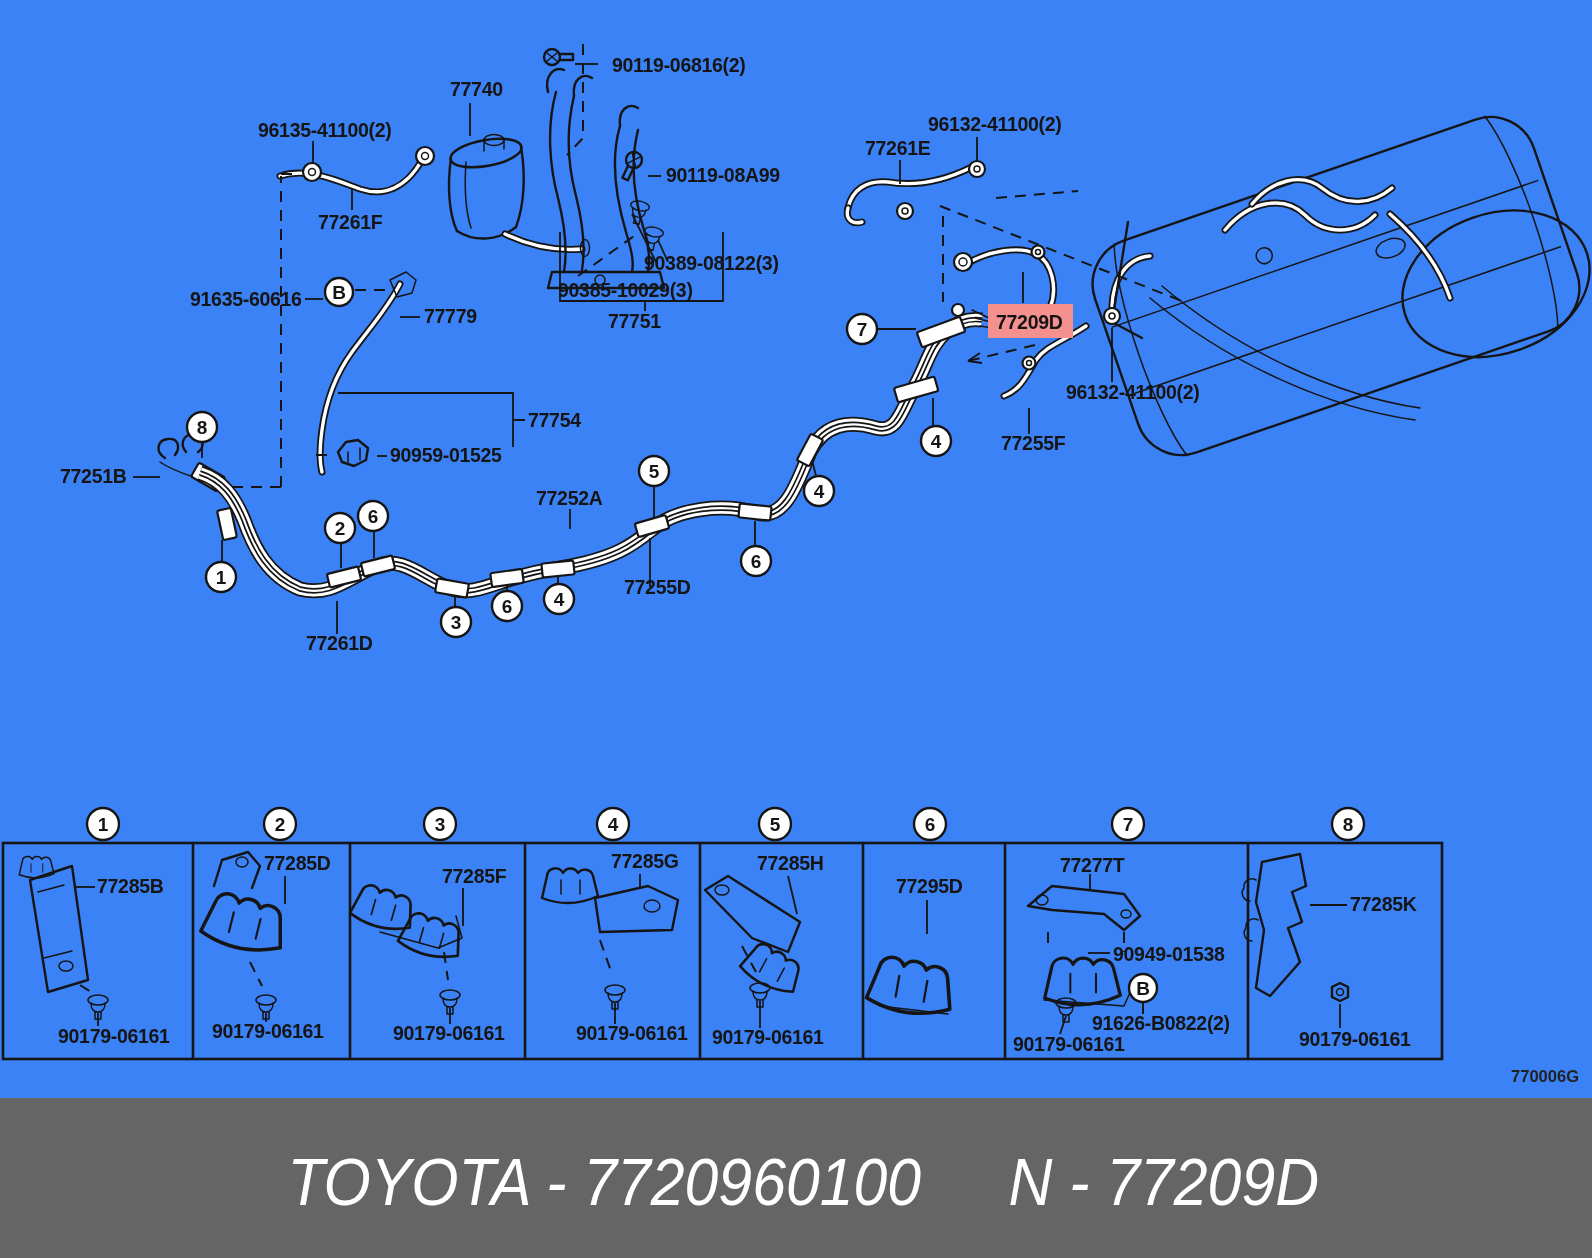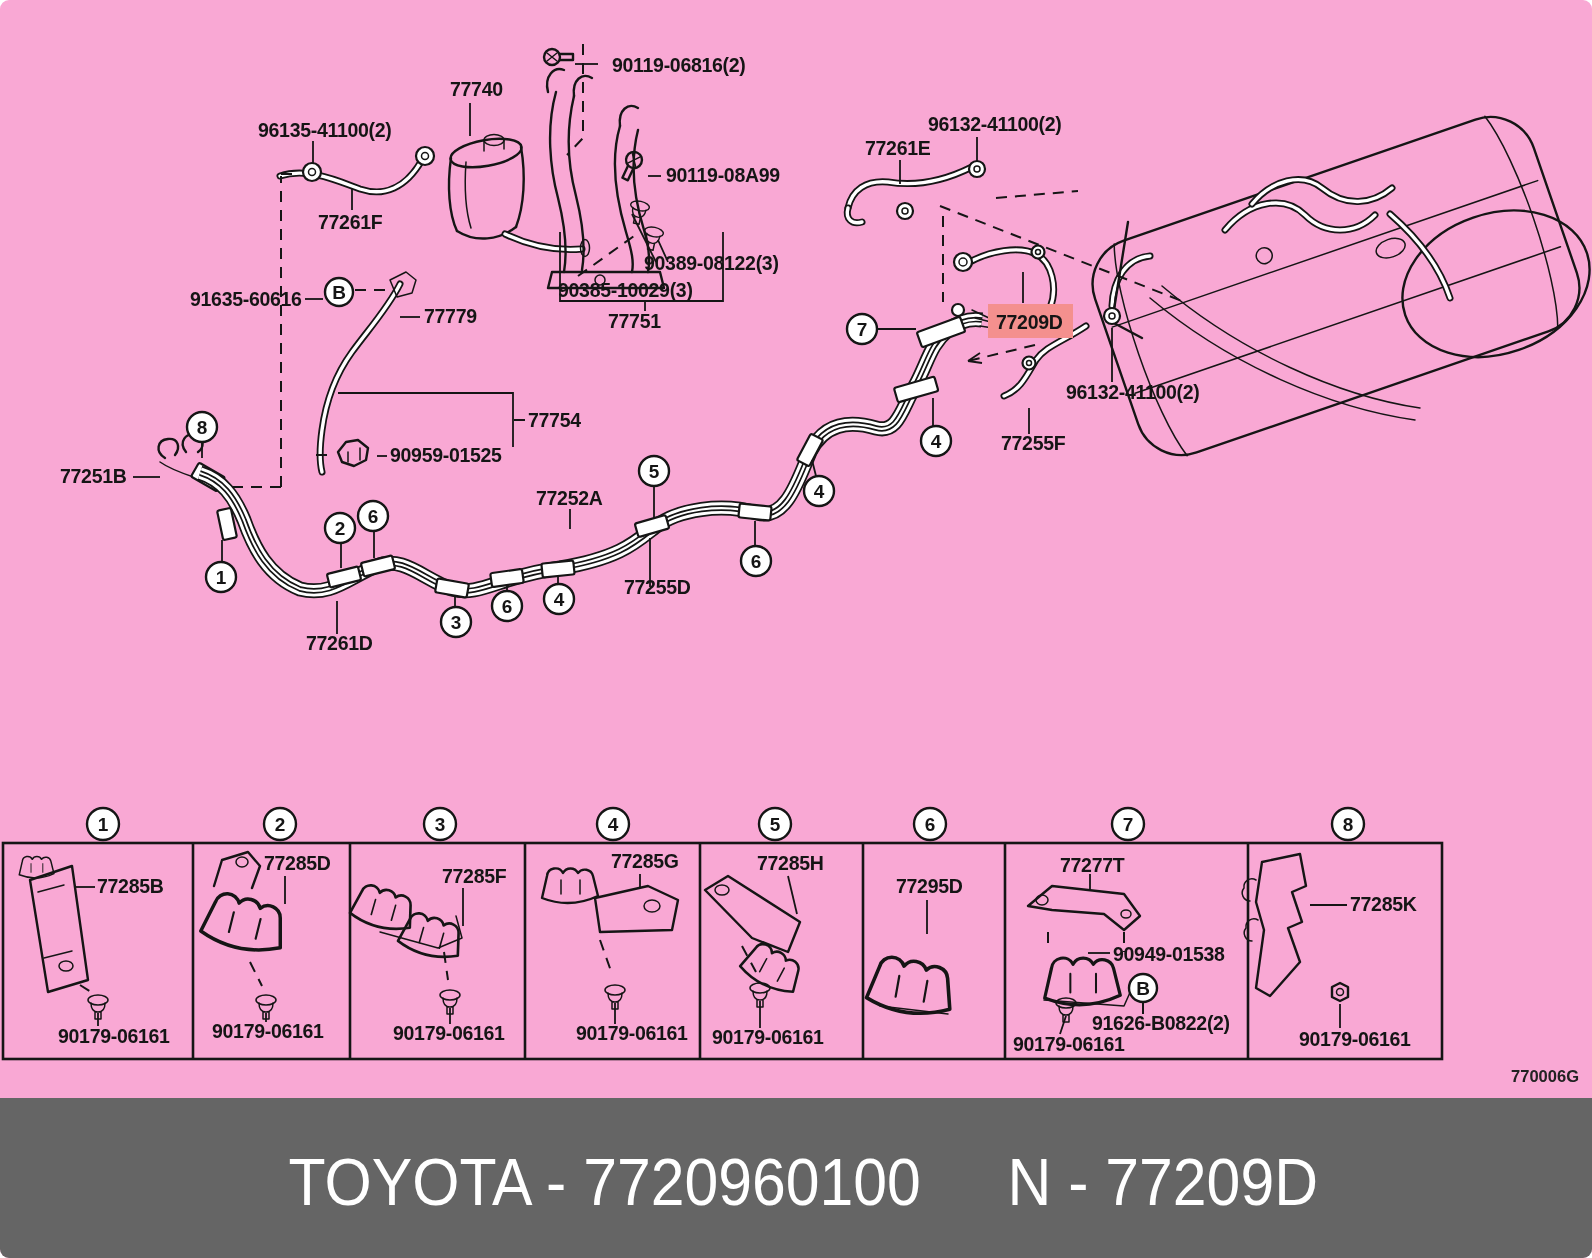--- a/index.html
+++ b/index.html
@@ -1,38 +1,38 @@
 <!DOCTYPE html>
 <html><head>
 <meta charset="utf-8">
 <style>
   html,body{margin:0;padding:0;background:#fff;}
-  .page{position:relative;width:1592px;height:1258px;background:#f9a8d4;overflow:hidden;
-        font-family:"Liberation Sans",sans-serif;border-radius:9px;}
+  .page{position:relative;width:1592px;height:1258px;background:#3b82f6;overflow:hidden;
+        font-family:"Liberation Sans",sans-serif;}
   svg{position:absolute;left:0;top:0;}
   
   .ln{fill:none;stroke:#151515;stroke-width:2.4;stroke-linecap:round;stroke-linejoin:round;}
   .thin{stroke-width:1.5;}
   .lead{fill:none;stroke:#151515;stroke-width:1.8;}
   .dash{fill:none;stroke:#151515;stroke-width:2;stroke-dasharray:11 8;}
   .k1{fill:none;stroke:#151515;stroke-width:15;}
   .k2{fill:none;stroke:#ffffff;stroke-width:11.5;}
   .k3{fill:none;stroke:#151515;stroke-width:5.6;}
   .k4{fill:none;stroke:#ffffff;stroke-width:2.2;}
   .rib{fill:none;stroke:#151515;stroke-width:7;stroke-linecap:round;}
   .ribw{fill:none;stroke:#ffffff;stroke-width:3.4;stroke-linecap:round;}
   .whitebox{fill:#fff;stroke:#151515;stroke-width:2.2;}
   .mc{fill:#fff;stroke:#151515;stroke-width:2.4;}
   .lbl{font:bold 19.5px "Liberation Sans",sans-serif;fill:#151515;letter-spacing:-0.3px;}
   .mt{font:bold 19px "Liberation Sans",sans-serif;fill:#151515;text-anchor:middle;}
   .code{font:bold 16.5px "Liberation Sans",sans-serif;fill:#222;text-anchor:end;}
   .tline{fill:none;stroke:#151515;stroke-width:2.6;}
   
   .banner{position:absolute;left:0;top:1098px;width:1592px;height:160px;background:#656565;
-          display:flex;align-items:center;justify-content:center;gap:46px;padding-top:8px;box-sizing:border-box;}
+          display:flex;align-items:center;justify-content:center;gap:46px;padding-top:8px;box-sizing:border-box;font-style:italic;}
   .bspan{display:inline-block;color:#fff;font-size:66px;font-weight:400;
          transform:scaleX(0.92);white-space:nowrap;}
 </style>
 </head>
 <body>
 
 <div class="page">
 
 <svg width="1592" height="1258" viewBox="0 0 1592 1258">
   <defs>

